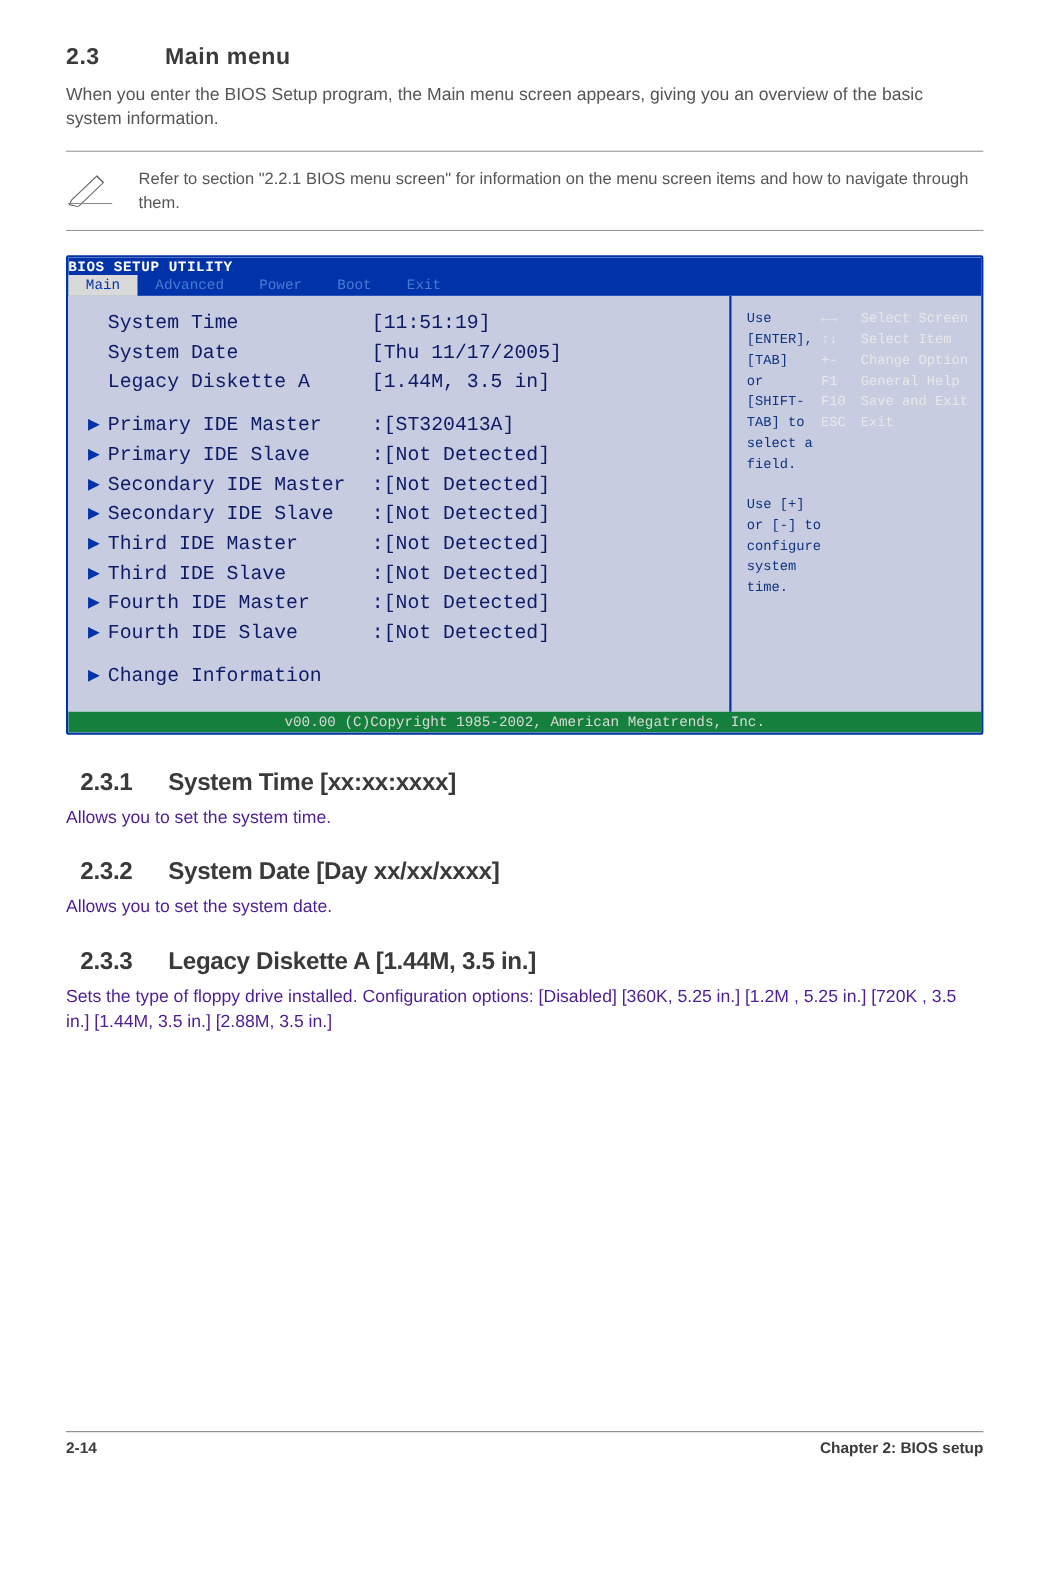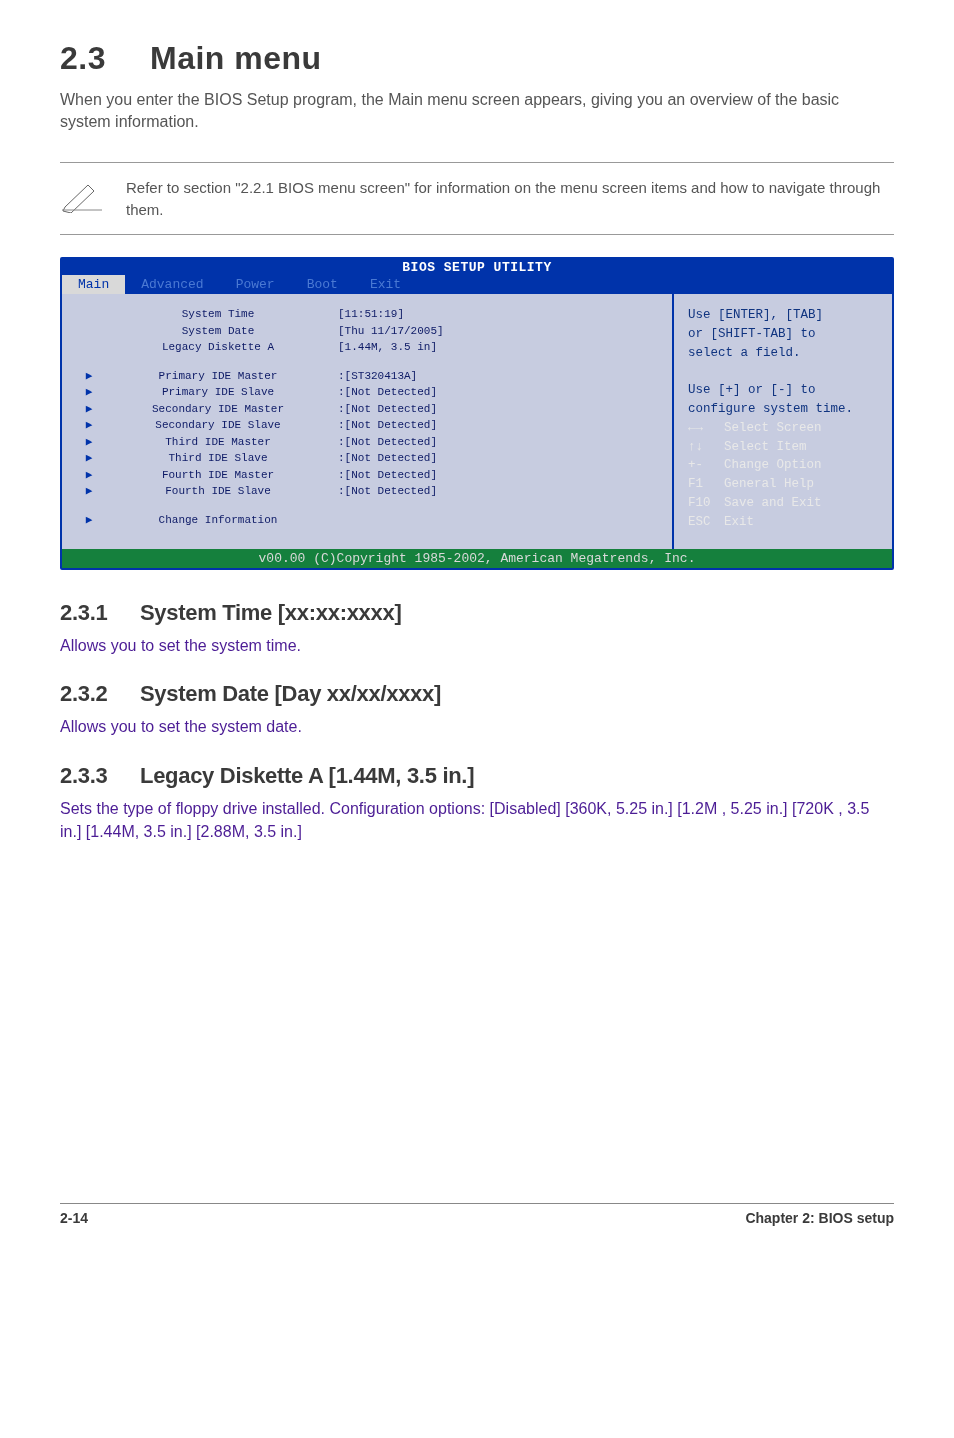--- a/index.html
+++ b/index.html
@@ -3,46 +3,46 @@
   <meta charset="utf-8">
   <style>
     * { margin: 0; padding: 0; box-sizing: border-box; }
     body {
       font-family: Arial, Helvetica, sans-serif;
       background: #fff;
       color: #3a3a3a;
       width: 954px;
       padding: 40px 60px;
     }
-    .section-title { font-size: 32px; font-weight: bold; margin-bottom: 12px; letter-spacing: 0.5px; }
+    .section-title { font-size: 21px; font-weight: bold; margin-bottom: 12px; letter-spacing: 0.5px; }
     .section-title .num { display: inline-block; width: 90px; }
-    .intro { font-size: 16px; line-height: 1.4; color: #555; margin-bottom: 28px; }
+    .intro { font-size: 16px; line-height: 1.4; color: #555; margin-bottom: 16px; }
     .note-wrap { border-top: 1px solid #999; border-bottom: 1px solid #999; padding: 14px 0; display: flex; gap: 22px; align-items: flex-start; margin-bottom: 22px; }
     .note-icon { flex: 0 0 44px; }
     .note-text { font-size: 15px; line-height: 1.45; color: #555; flex: 1; }
 
     .bios-box { border: 2px solid #0033aa; border-radius: 2px; overflow: hidden; font-family: "Courier New", monospace; margin-bottom: 30px; }
-    .bios-top { background: #0033aa; color: #fff; font-size: 13px; font-weight: bold; text-align: center; padding: 1px 0 0 0; letter-spacing: 0.5px; }
+    .bios-top { background: #0033aa; color: #fff; font-size: 13px; font-weight: bold; padding: 1px 0 0 0; letter-spacing: 0.5px; }
     .bios-tabs { background: #0033aa; display: flex; font-size: 13px; color: #4a79d3; }
     .bios-tabs span { padding: 2px 16px; }
     .bios-tabs .active { background: #d9d9d9; color: #0033aa; }
     .bios-body { display: flex; background: #c7cce0; }
-    .bios-left { flex: 1; padding: 12px 0 18px 18px; font-size: 11px; color: #0d1a66; line-height: 1.5; text-align: center; }
-    .bios-right { flex: 0 0 220px; border-left: 2px solid #0033aa; padding: 12px 12px 18px 14px; font-size: 12.5px; color: #103480; line-height: 1.5; display: flex; flex-direction: column; justify-content: space-between; }
+    .bios-left { flex: 1; padding: 12px 0 18px 18px; font-size: 18px; color: #0d1a66; line-height: 1.5; }
+    .bios-right { flex: 0 0 220px; border-left: 2px solid #0033aa; padding: 12px 12px 18px 14px; font-size: 12.5px; color: #103480; line-height: 1.5; display: flex; flex-direction: row; justify-content: space-between; }
     .bios-row { display: flex; }
     .bios-row.g { margin-top: 12px; }
     .bios-label { display: inline-block; width: 240px; white-space: pre; }
     .bios-val { white-space: pre; }
     .tri { display: inline-block; width: 18px; color: #0033aa; }
     .keyhint { white-space: pre; }
     .keyhint-k { color: #e8e8e8; display: inline-block; width: 36px; }
     .keyhint-d { color: #e8e8e8; }
     .bios-bottom { background: #15803d; color: #d9d9d9; text-align: center; font-size: 13px; padding: 2px 0; }
 
-    .sub-title { font-size: 22px; font-weight: bold; margin-bottom: 8px; font-family: Verdana, Arial, sans-serif; letter-spacing: -0.3px; }
+    .sub-title { font-size: 22px; font-weight: bold; margin-bottom: 8px; font-family: Verdana, Arial, sans-serif; letter-spacing: -0.3px; margin-left: 13px; }
     .sub-title .snum { display: inline-block; width: 80px; }
     .sub-body { font-size: 16px; color: #4c1d95; line-height: 1.45; margin-bottom: 24px; }
     .footer { display: flex; justify-content: space-between; border-top: 1px solid #888; padding-top: 6px; margin-top: 360px; font-size: 14px; }
     .footer .pn { font-family: Verdana, Arial; font-weight: bold; }
     .footer .ch { font-family: Verdana, Arial; font-weight: bold; }
   </style>
 </head>
 <body>
 
 <h1 class="section-title">

